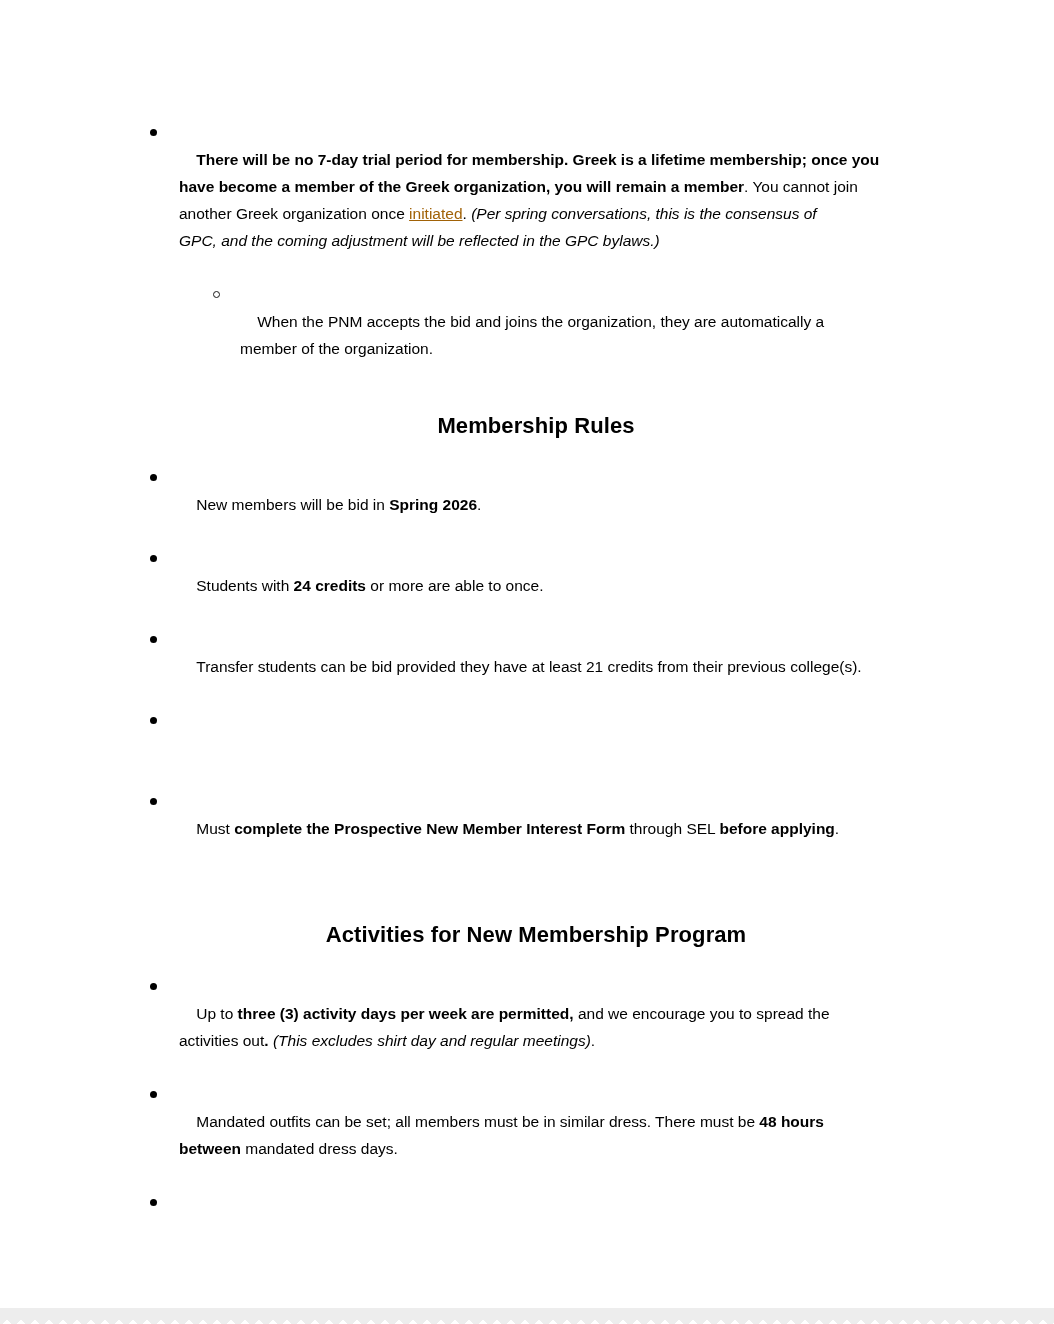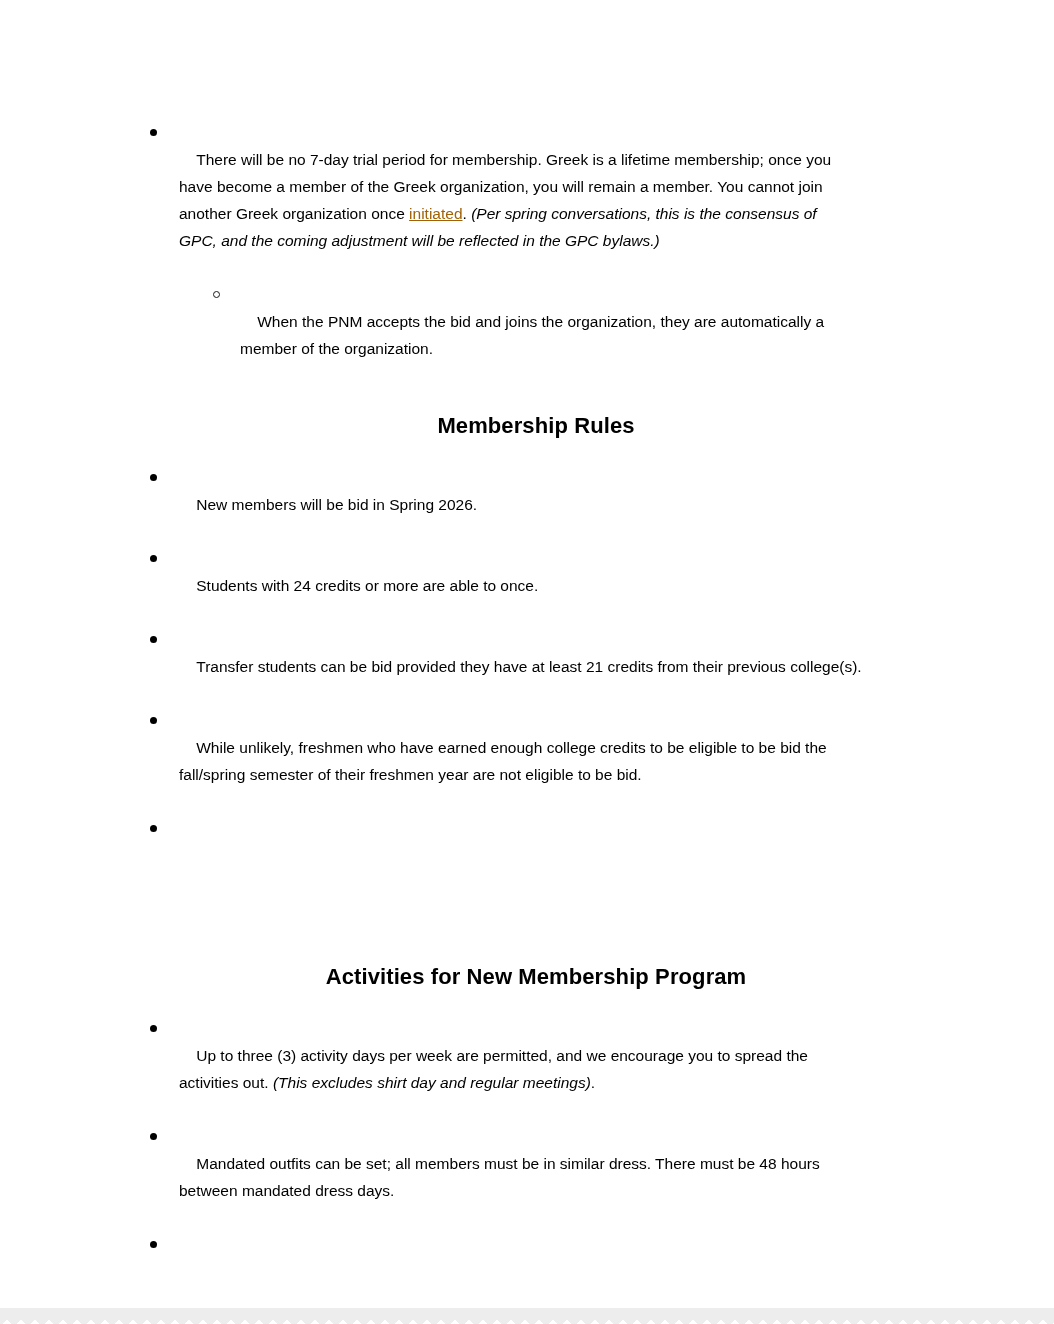--- a/index.html
+++ b/index.html
@@ -14,28 +14,28 @@
     color:#000000;
   }
   .li{position:relative;padding-left:61px;}
   .li .marker{
     position:absolute;left:32px;top:10px;width:7px;height:7px;border-radius:50%;
   }
   .li.l2{padding-left:122px;}
   .li.l2 .marker{left:95px;width:7px;height:7px;}
   .disc{background:#000;}
   .circle{border:1.5px solid #1a1a1a;background:transparent;box-sizing:border-box;width:8px;height:8px;}
-  .b{font-weight:400;}
+  .b{font-weight:700;}
   .i{font-style:italic;}
   a.lnk{color:#a16207;cursor:pointer;}
   h2.hd{
     font-size:22px;line-height:33px;font-weight:700;color:#000;
     margin:20px 0 22px 0;letter-spacing:0.1px;text-align:center;
   }
-  h2.hd.extra-space{margin-top:64px;}
+  h2.hd.extra-space{margin-top:49px;}
   .edge-texture{
     position:absolute;left:0;right:0;bottom:0;height:16px;
     background:
       linear-gradient(-45deg, transparent 8px, #ededed 0),
       linear-gradient(45deg, transparent 8px, #ededed 0);
     background-repeat:repeat-x;
     background-position:left bottom;
     background-size:14px 16px;
   }
 </style>
@@ -60,25 +60,24 @@
   <div class="para li l1">
     <span class="marker disc"></span><span><span>New members will be bid in </span><span class="b">Spring 2026</span><span>.</span></span>
   </div>
   <div class="para li l1">
     <span class="marker disc"></span><span><span>Students with </span><span class="b">24 credits</span><span> or more are able to once.</span></span>
   </div>
   <div class="para li l1">
     <span class="marker disc"></span><span><span>Transfer students can be bid provided they have at least 21 credits from their previous college(s).</span></span>
   </div>
   <div class="para li l1">
-    <span class="marker disc"></span><span><span>While unlikely, freshmen who have earned enough college credits to be eligible to be bid the
-fall/spring semester of their freshmen year are not eligible to be bid.</span></span>
+    <span class="marker disc"></span>
   </div>
   <div class="para li l1">
-    <span class="marker disc"></span>
+    <span class="marker disc"></span><span><span>Must </span><span class="b">complete the Prospective New Member Interest Form</span><span> through SEL </span><span class="b">before applying</span><span>.</span></span>
   </div>
 
   <h2 class="hd extra-space">Activities for New Membership Program</h2>
 
   <div class="para li l1">
     <span class="marker disc"></span><span><span>Up to </span><span class="b">three (3) activity days per week are permitted,</span><span> and we encourage you to spread the
 activities out</span><span class="b">.</span><span> </span><span class="i">(This excludes shirt day and regular meetings)</span><span>.</span></span>
   </div>
   <div class="para li l1">
     <span class="marker disc"></span><span><span>Mandated outfits can be set; all members must be in similar dress. There must be </span><span class="b">48 hours

